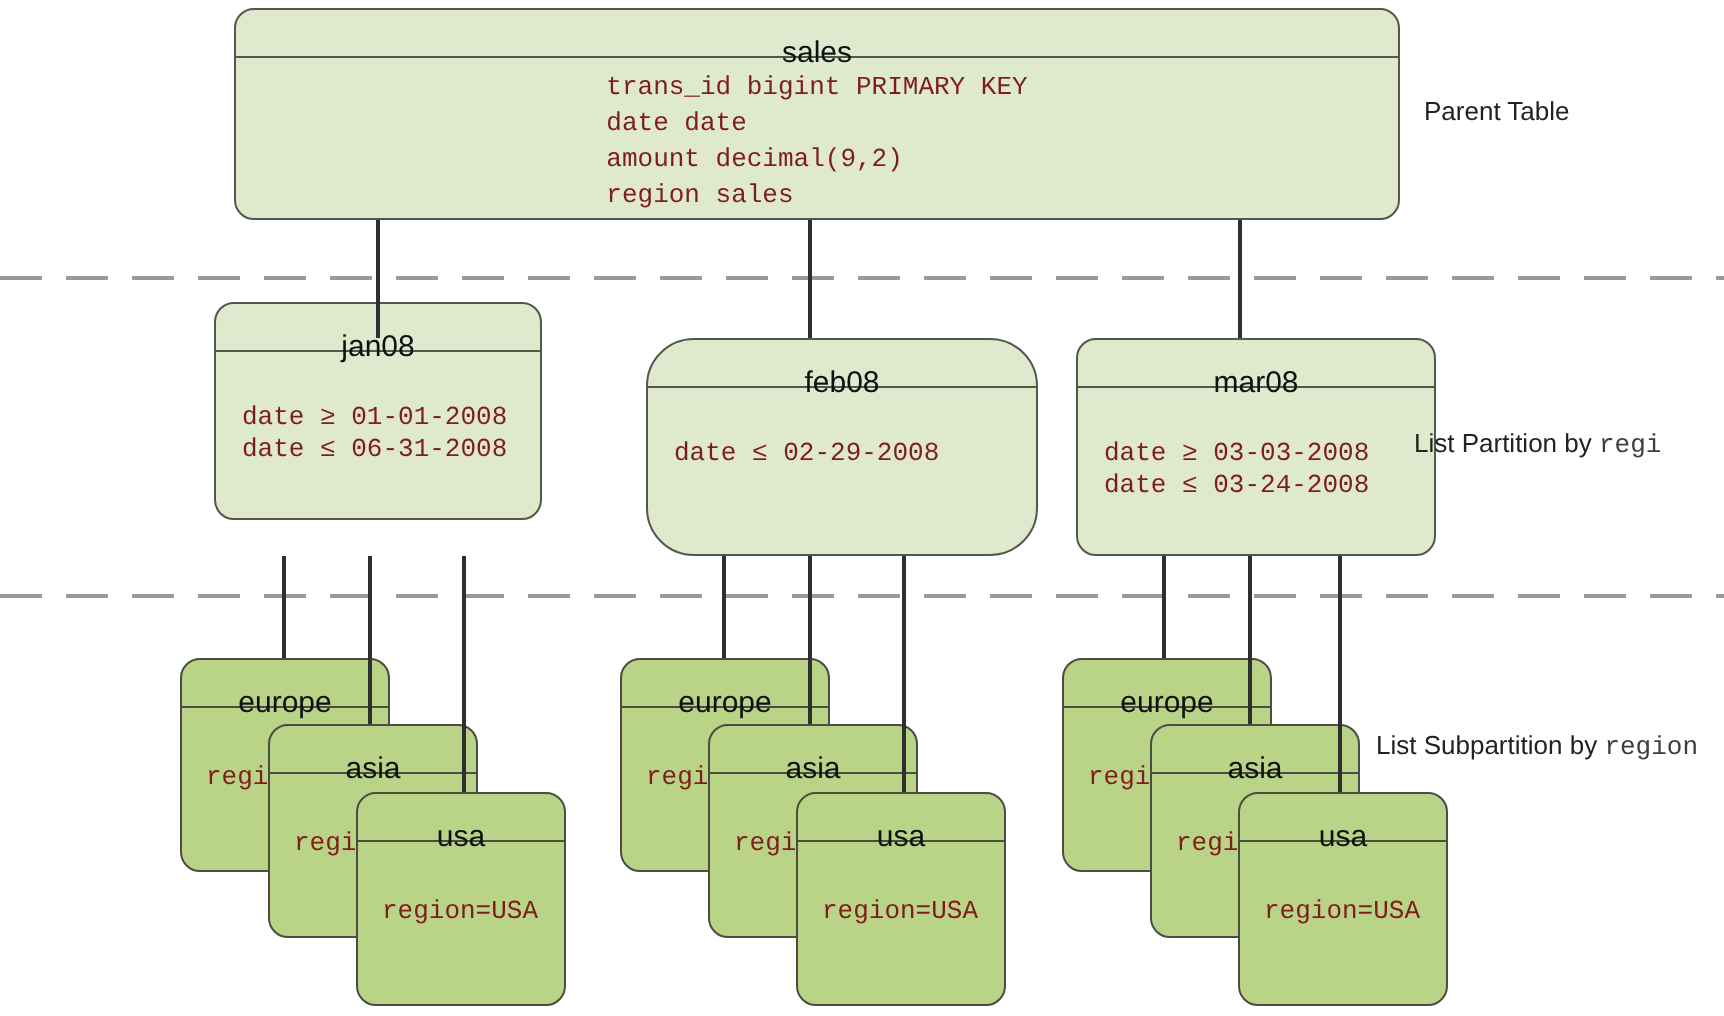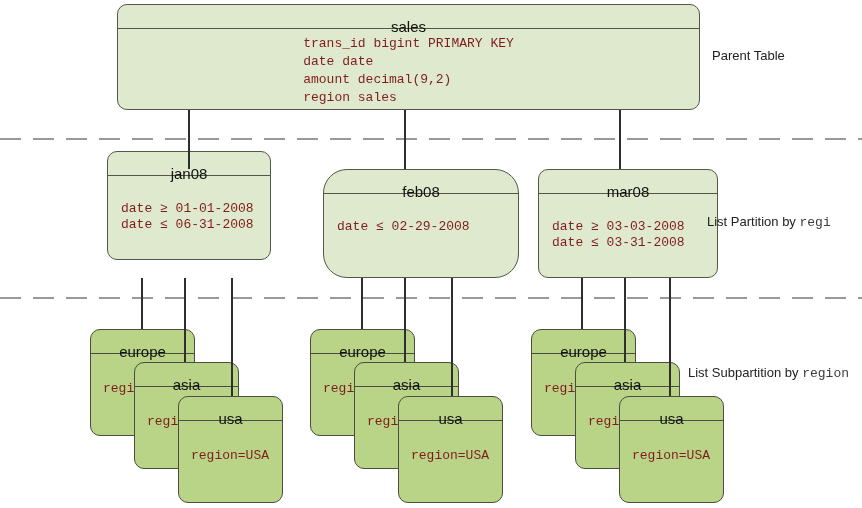--- a/index.html
+++ b/index.html
@@ -61,21 +61,21 @@
   <div class="tbox" style="left:323px;top:169px;width:196px;height:109px;border-radius:24px;">
     <div class="hdr">feb08</div>
     <div class="part-body mono">
       <div>date ≤ 02-29-2008</div>
     </div>
   </div>
   <div class="tbox" style="left:538px;top:169px;width:180px;height:109px;">
     <div class="hdr">mar08</div>
     <div class="part-body mono">
       <div>date ≥ 03-03-2008</div>
-      <div>date ≤ 03-31-2008</div>
+      <div>date ≤ 03-24-2008</div>
     </div>
   </div>
 
   <div class="tbox dark z1" style="left:90px;top:329px;width:105px;height:107px;">
     <div class="hdr">europe</div>
     <div class="card-body mono">regi</div>
   </div>
   <div class="tbox dark z2" style="left:134px;top:362px;width:105px;height:107px;">
     <div class="hdr">asia</div>
     <div class="card-body mono">regi</div>

